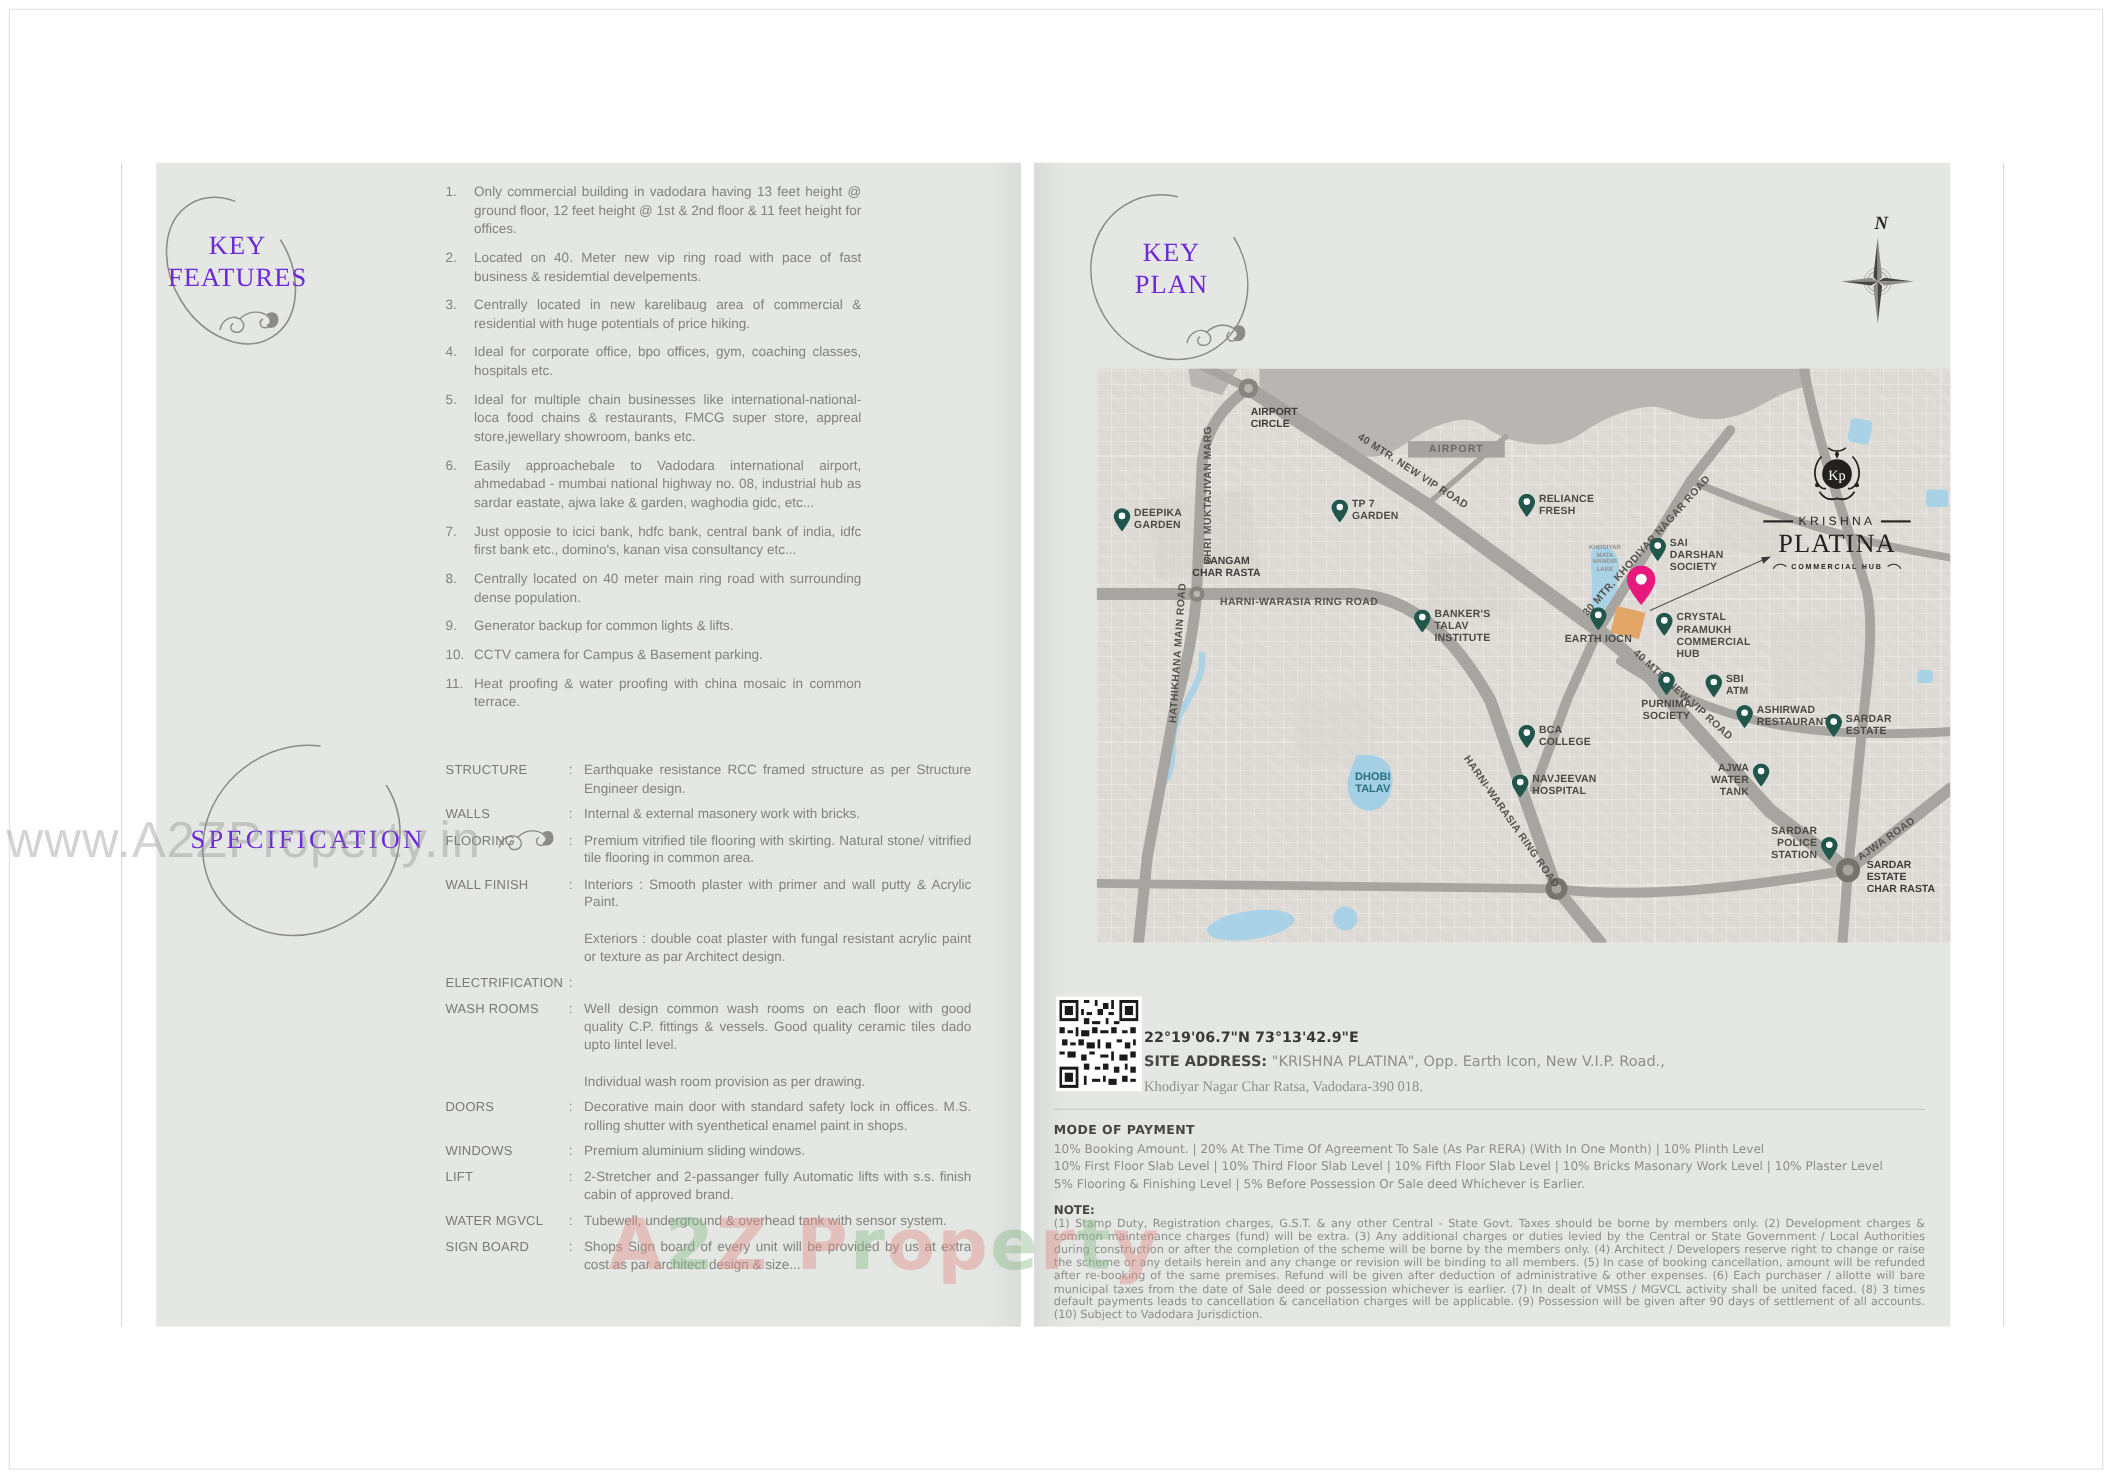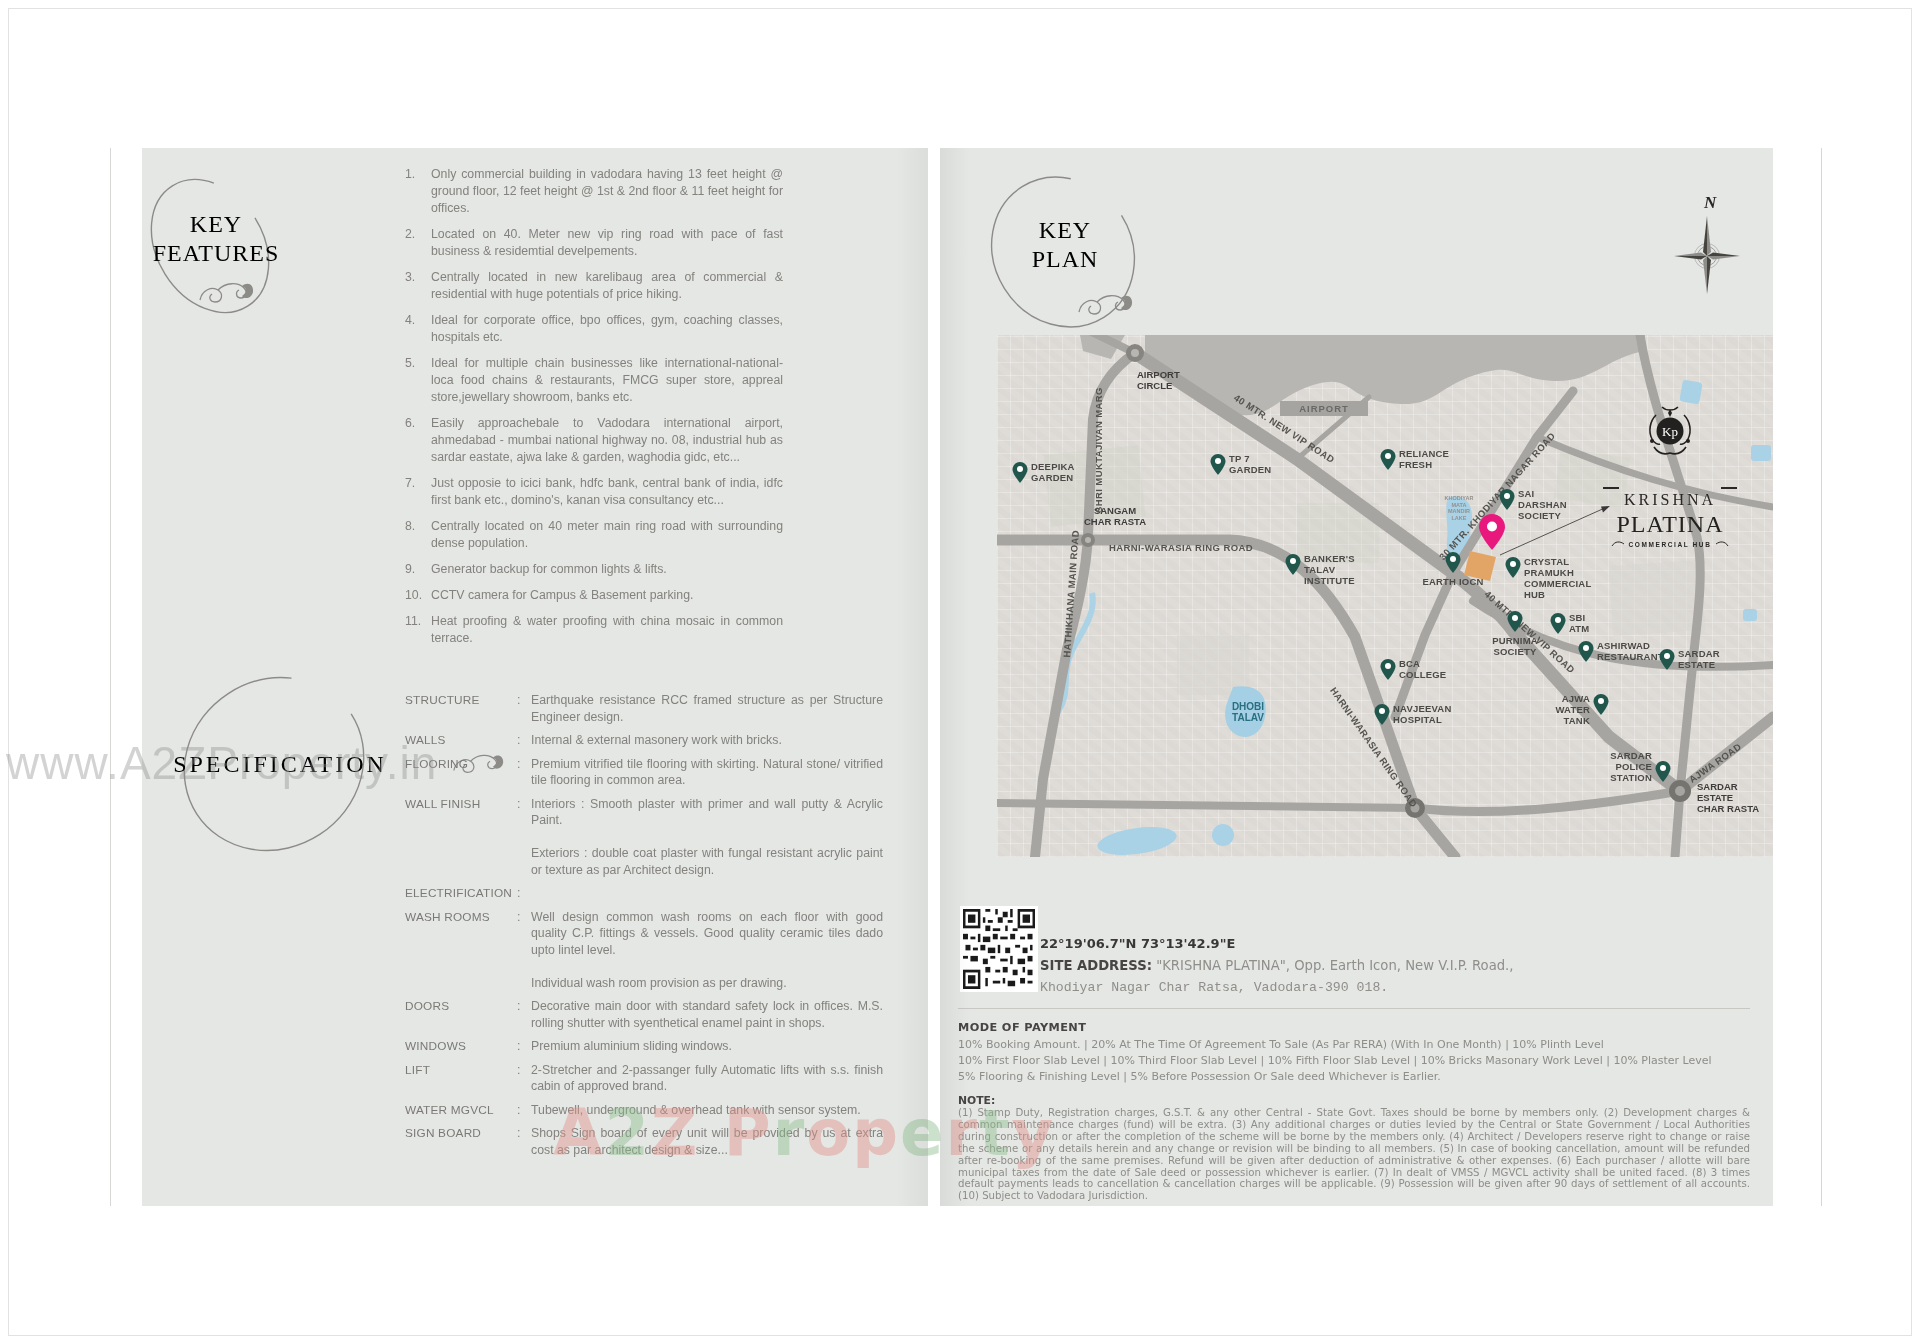--- a/index.html
+++ b/index.html
@@ -12,21 +12,21 @@
   #page-right{left:940px;width:833px;}
   .fold-a{position:absolute;left:896px;top:148px;width:32px;height:1058px;
           background:linear-gradient(to right,rgba(0,0,0,0),rgba(0,0,0,.045));}
   .fold-b{position:absolute;left:940px;top:148px;width:30px;height:1058px;
           background:linear-gradient(to left,rgba(0,0,0,0),rgba(0,0,0,.05));}
 
   
   .hdr{position:absolute;}
   .hdr svg.ring{position:absolute;left:0;top:0;}
   .hdr .hdr-text{position:absolute;text-align:center;white-space:pre-line;
-      font-family:"Liberation Serif",serif;color:#000000;font-size:24px;line-height:29px;letter-spacing:1px;}
+      font-family:"Liberation Serif",serif;color:#6d28d9;font-size:24px;line-height:29px;letter-spacing:1px;}
   .hdr .swirl{position:absolute;}
 
   
   .features{position:absolute;left:405px;top:166px;width:378px;}
   .features .item{display:flex;margin-bottom:9px;}
   .features .num{flex:none;width:26px;color:#84827e;font-size:12.3px;line-height:17px;}
   .features .txt{flex:1;color:#84827e;font-size:12.3px;line-height:17px;text-align:justify;}
 
   
   .spec{position:absolute;left:405px;top:692px;width:478px;display:grid;row-gap:7px;}
@@ -57,35 +57,35 @@
                  font-weight:bold;color:#93918d;line-height:6.5px;white-space:pre-line;}
   .lake-lbl{position:absolute;left:218px;top:366px;width:66px;text-align:center;font-size:10px;
             font-weight:bold;color:#2a6f80;line-height:11px;white-space:pre-line;}
   .site-pin{position:absolute;left:482px;top:179px;}
   .junction{position:absolute;font-size:9.5px;font-weight:bold;color:#3f3d3b;line-height:11px;white-space:pre-line;}
 
   
   .map-logo{position:absolute;left:606px;top:70px;width:134px;text-align:center;}
   .map-logo .krow{display:flex;align-items:center;gap:5px;margin-top:2px;}
   .map-logo .krow .rule{flex:1;height:1.2px;background:#2a2826;}
-  .map-logo .kname{font-family:Liberation Serif, serif;font-size:16px;letter-spacing:3px;color:#2a2826;margin-top:24px;}
+  .map-logo .kname{font-family:Liberation Sans, sans-serif;font-size:11px;letter-spacing:3px;color:#2a2826;}
   .map-logo .pname{font-family:"Liberation Serif",serif;font-size:24px;letter-spacing:1px;color:#242220;line-height:30px;}
   .map-logo .trow{display:flex;align-items:center;justify-content:center;gap:4px;margin-top:1px;}
   .map-logo .tag{font-size:6.5px;letter-spacing:1.6px;color:#2a2826;font-weight:bold;}
 
   
   .compass{position:absolute;left:1674px;top:192px;}
 
   
   .qr{position:absolute;left:960px;top:906px;width:78px;height:86px;background:#fff;padding:3px;box-sizing:border-box;}
   .coords{position:absolute;left:1040px;top:936px;font-family:"DejaVu Sans",sans-serif;
           font-size:13px;font-weight:bold;color:#3a3836;}
   .addr1{position:absolute;left:1040px;top:958px;font-family:"DejaVu Sans",sans-serif;font-size:13.2px;color:#908e8a;}
   .addr1 b{color:#474543;font-weight:bold;}
-  .addr2{position:absolute;left:1040px;top:980px;font-family:Liberation Mono, monospace;font-size:13.2px;color:#908e8a;}
+  .addr2{position:absolute;left:1040px;top:980px;font-family:Liberation Serif, serif;font-size:13.2px;color:#908e8a;}
   .divider{position:absolute;left:958px;top:1008px;width:792px;height:1px;background:#c9c7c4;}
   .pay-h{position:absolute;left:958px;top:1021px;font-family:"DejaVu Sans",sans-serif;
          font-size:11.3px;font-weight:bold;color:#474543;letter-spacing:.4px;}
   .pay-t{position:absolute;left:958px;top:1037px;width:794px;font-family:"DejaVu Sans",sans-serif;
          font-size:11px;line-height:16px;color:#8f8d89;white-space:pre-line;}
   .note-h{position:absolute;left:958px;top:1094px;font-family:"DejaVu Sans",sans-serif;
           font-size:10.8px;font-weight:bold;color:#474543;}
   .note-t{position:absolute;left:958px;top:1107px;width:792px;font-family:"DejaVu Sans",sans-serif;
           font-size:10.2px;line-height:11.9px;color:#8f8d89;text-align:justify;}
 

